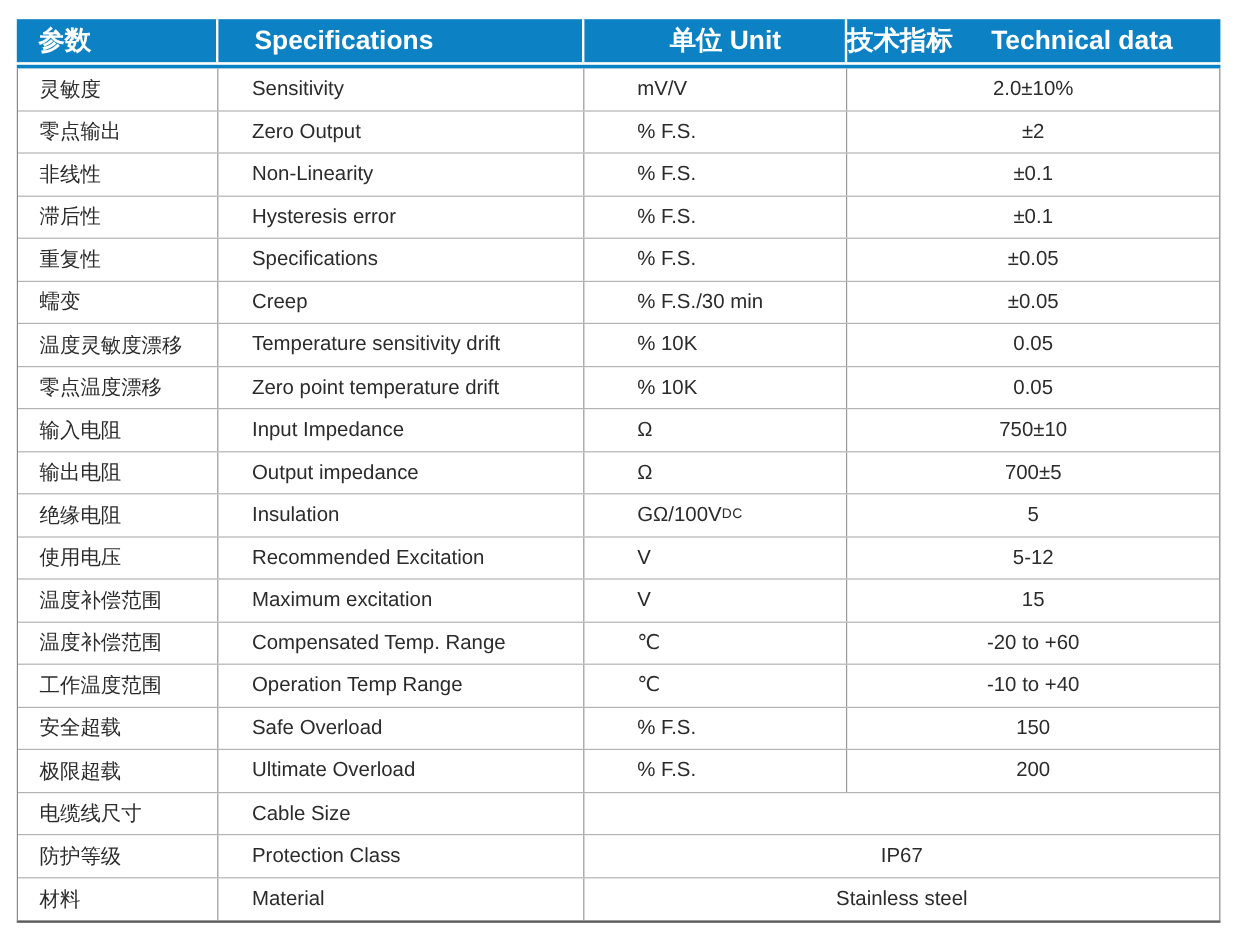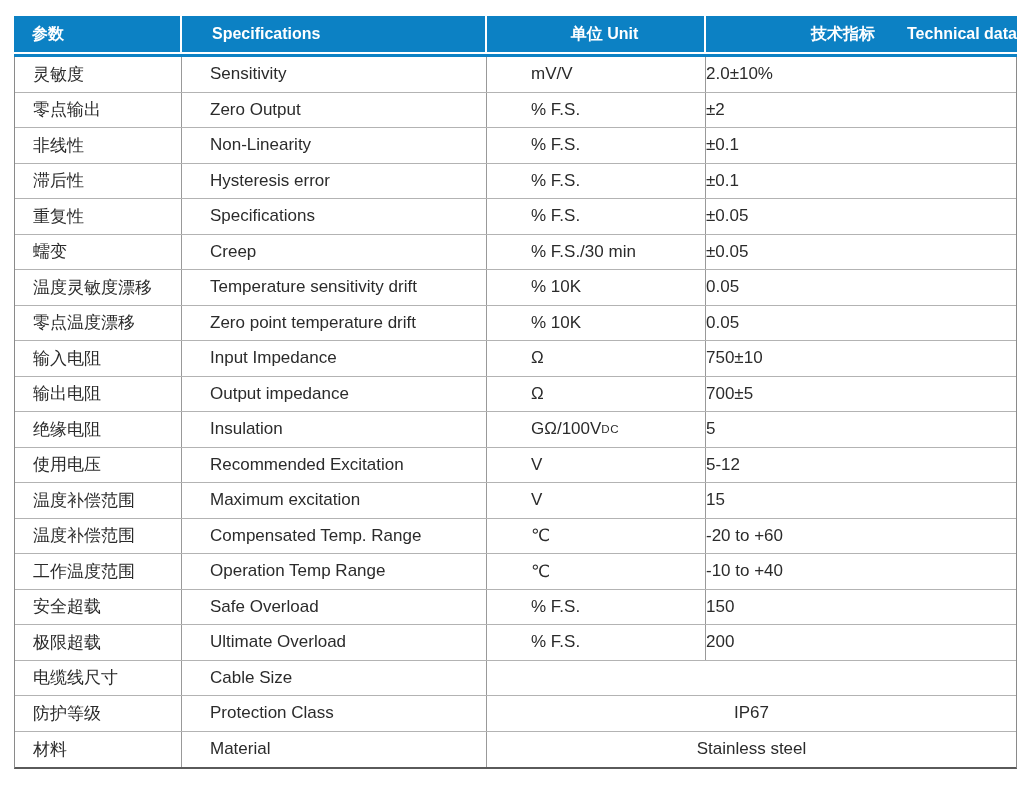--- a/index.html
+++ b/index.html
@@ -15,31 +15,31 @@
     left: 14px; top: 16px;
     width: 1003px;
   }
   
   .thead {
     display: flex;
     height: 36px;
     background: #0c81c4;
     color: #ffffff;
     font-weight: bold;
-    font-size: 16px;
+    font-size: 22px;
   }
   .th {
     display: flex; align-items: center;
     border-right: 2px solid #ffffff;
   }
   .th:last-child { border-right: none; }
   .th.h1 { width: 168px; padding-left: 18px; }
   .th.h2 { width: 305px; padding-left: 30px; }
   .th.h3 { width: 219px; justify-content: center; padding-left: 18px; }
-  .th.h4 { width: 311px; justify-content: flex-end; gap: 32px; }
+  .th.h4 { width: 311px; justify-content: flex-start; gap: 32px; }
   .head-gap { height: 2px; background: #ffffff; }
   .head-rule { height: 3px; background: #0c81c4; }
   
   .tbody {
     border-left: 1px solid #8a8a8a;
     border-right: 1px solid #8a8a8a;
     border-bottom: 2px solid #5a5a5a;
   }
   .row {
     display: flex;
@@ -48,21 +48,21 @@
     font-size: 17px;
   }
   .row:last-child { border-bottom: none; }
   .cell {
     display: flex; align-items: center;
     overflow: hidden; white-space: nowrap;
   }
   .cell.c1 { width: 167px; padding-left: 18px; border-right: 1px solid #999999; }
   .cell.c2 { width: 305px; padding-left: 28px; border-right: 1px solid #999999; }
   .cell.c3 { width: 219px; padding-left: 44px; border-right: 1px solid #999999; }
-  .cell.c4 { width: 310px; }
+  .cell.c4 { width: 310px; justify-content: center; }
   .cell.cm { width: 529px; justify-content: center; }
   .sub { font-size: 0.68em; letter-spacing: 0.5px; }
 </style>
 </head>
 <body>
 
 <div class="spec-table">
   <div class="thead">
     <div class="th h1">
       <span>参数</span>

